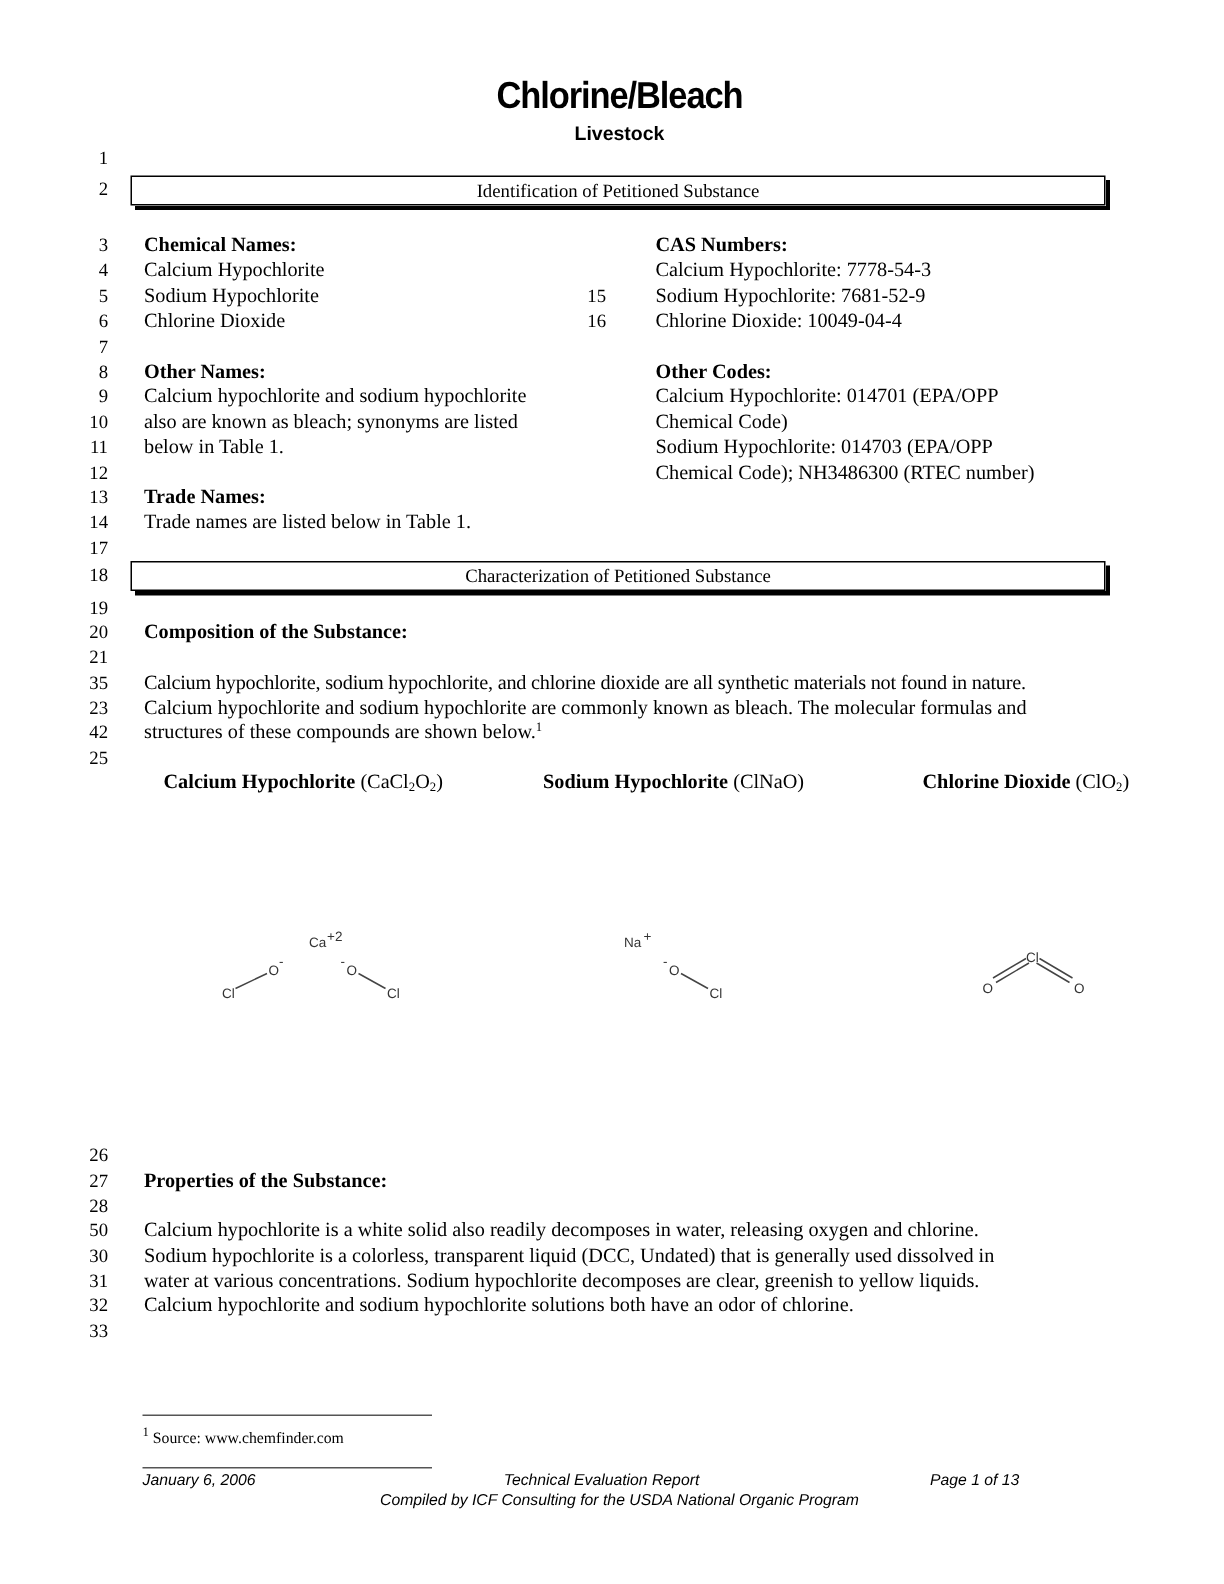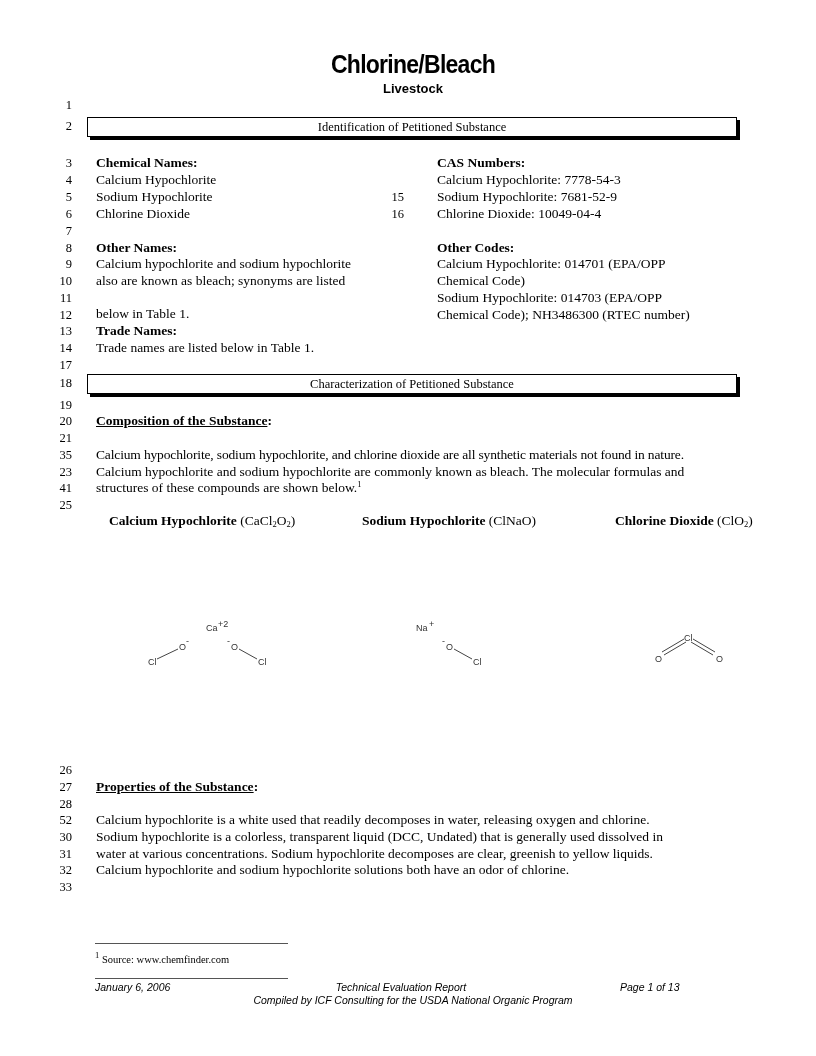--- a/index.html
+++ b/index.html
@@ -6,21 +6,21 @@
     body { width: 816px; height: 1056px; position: relative; overflow: hidden; color: #000; }
     .serif { font-family: "Liberation Serif", "DejaVu Serif", serif; }
     .sans { font-family: "Liberation Sans", "DejaVu Sans", sans-serif; text-align: right; }
     .abs { position: absolute; }
     .title { top: 50px; left: 0; width: 826px; text-align: center; font-size: 25px; font-weight: bold; letter-spacing: -0.8px; transform: scaleX(0.92); transform-origin: center; }
     .subtitle { top: 81px; left: 0; width: 826px; text-align: center; font-size: 13px; font-weight: bold; }
     .ln { position: absolute; left: 48px; width: 24px; text-align: right; font-size: 12.5px; line-height: 16.8px; }
     .ln.r { left: 380px; }
     .txt { position: absolute; font-size: 13.5px; line-height: 16.8px; white-space: nowrap; }
     .b { font-weight: bold; }
-    .u { text-decoration: underline; }
+    .u { }
     .box { position: absolute; left: 87px; width: 648px; height: 18px; border: 1.5px solid #000; box-shadow: 3px 3px 0 #000; text-align: center; font-size: 12.5px; font-weight: normal; line-height: 18px; }
     .chem { position: absolute; top: 609px; }
     .chem text { font-family: "Liberation Sans", "DejaVu Sans", sans-serif; font-size: 9px; fill: #333; }
     .chem line { stroke: #444; stroke-width: 1; }
     .fnrule { position: absolute; left: 95px; width: 193px; border-top: 1px solid #555; }
     .footer { position: absolute; font-size: 10.5px; font-style: italic; }
     sub { font-size: 8.5px; vertical-align: -2px; line-height: 0; }
     sup { font-size: 8.5px; vertical-align: 5px; line-height: 0; }
   </style>
 </head>
@@ -44,26 +44,26 @@
   <div class="ln" style="top:307px">12</div>
   <div class="ln" style="top:323px">13</div>
   <div class="ln" style="top:340px">14</div>
   <div class="ln" style="top:357px">17</div>
   <div class="ln" style="top:375px">18</div>
   <div class="ln" style="top:397px">19</div>
   <div class="ln" style="top:413px">20</div>
   <div class="ln" style="top:430px">21</div>
   <div class="ln" style="top:447px">35</div>
   <div class="ln" style="top:464px">23</div>
-  <div class="ln" style="top:480px">41</div>
+  <div class="ln" style="top:480px">42</div>
   <div class="ln" style="top:497px">25</div>
   <div class="ln" style="top:762px">26</div>
   <div class="ln" style="top:779px">27</div>
   <div class="ln" style="top:796px">28</div>
-  <div class="ln" style="top:812px">52</div>
+  <div class="ln" style="top:812px">50</div>
   <div class="ln" style="top:829px">30</div>
   <div class="ln" style="top:846px">31</div>
   <div class="ln" style="top:862px">32</div>
   <div class="ln" style="top:879px">33</div>
   <div class="ln r" style="top:189px">15</div>
   <div class="ln r" style="top:206px">16</div>
 </div>
 
 <div class="box serif" style="top:117px">Identification of Petitioned Substance</div>
 
@@ -78,21 +78,21 @@
   <div class="txt b" style="left:437px; top:155px">CAS Numbers:</div>
   <div class="txt" style="left:437px; top:172px">Calcium Hypochlorite: 7778-54-3</div>
   <div class="txt" style="left:437px; top:189px">Sodium Hypochlorite: 7681-52-9</div>
   <div class="txt" style="left:437px; top:206px">Chlorine Dioxide: 10049-04-4</div>
 </div>
 
 <div class="serif">
   <div class="txt b" style="left:96px; top:240px">Other Names:</div>
   <div class="txt" style="left:96px; top:256px">Calcium hypochlorite and sodium hypochlorite</div>
   <div class="txt" style="left:96px; top:273px">also are known as bleach; synonyms are listed</div>
-  <div class="txt" style="left:96px; top:306px">below in Table 1.</div>
+  <div class="txt" style="left:96px; top:290px">below in Table 1.</div>
 </div>
 
 <div class="serif">
   <div class="txt b" style="left:437px; top:240px">Other Codes:</div>
   <div class="txt" style="left:437px; top:256px">Calcium Hypochlorite: 014701 (EPA/OPP</div>
   <div class="txt" style="left:437px; top:273px">Chemical Code)</div>
   <div class="txt" style="left:437px; top:290px">Sodium Hypochlorite: 014703 (EPA/OPP</div>
   <div class="txt" style="left:437px; top:307px">Chemical Code); NH3486300 (RTEC number)</div>
 </div>
 
@@ -143,21 +143,21 @@
   <line x1="17" y1="43" x2="39" y2="30"></line>
   <line x1="19" y1="46" x2="41" y2="33"></line>
   <line x1="48" y1="30" x2="70" y2="43"></line>
   <line x1="46" y1="33" x2="68" y2="46"></line>
   <text x="10" y="53">O</text>
   <text x="71" y="53">O</text>
 </svg>
 
 <div class="serif">
   <div class="txt b" style="left:96px; top:779px"><span class="u">Properties of the Substance</span><span>:</span></div>
-  <div class="txt" style="left:96px; top:812px">Calcium hypochlorite is a white used that readily decomposes in water, releasing oxygen and chlorine.</div>
+  <div class="txt" style="left:96px; top:812px">Calcium hypochlorite is a white solid also readily decomposes in water, releasing oxygen and chlorine.</div>
   <div class="txt" style="left:96px; top:829px">Sodium hypochlorite is a colorless, transparent liquid (DCC, Undated) that is generally used dissolved in</div>
   <div class="txt" style="left:96px; top:846px">water at various concentrations.  Sodium hypochlorite decomposes are clear, greenish to yellow liquids.</div>
   <div class="txt" style="left:96px; top:862px">Calcium hypochlorite and sodium hypochlorite solutions both have an odor of chlorine.</div>
 </div>
 
 <div class="fnrule" style="top:943px"></div>
 <div class="txt serif" style="left:95px; top:952px; font-size:10.5px"><sup>1</sup> <span>Source: www.chemfinder.com</span></div>
 
 <div class="fnrule" style="top:978px"></div>
 <div class="footer sans" style="left:95px; top:981px">January 6, 2006</div>

